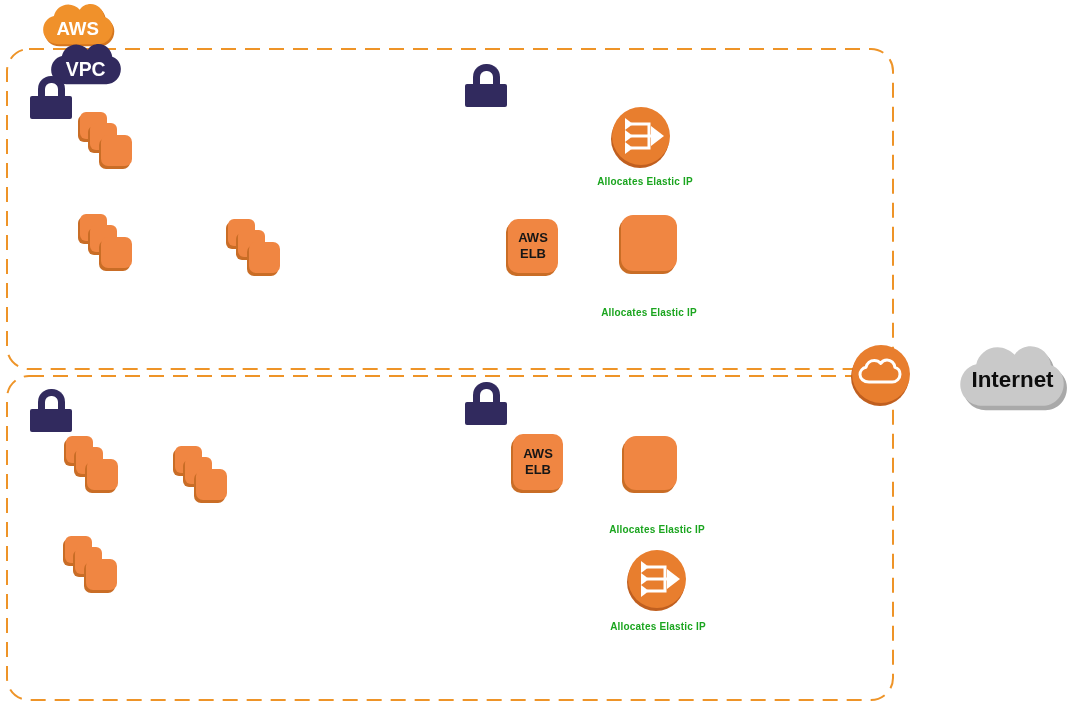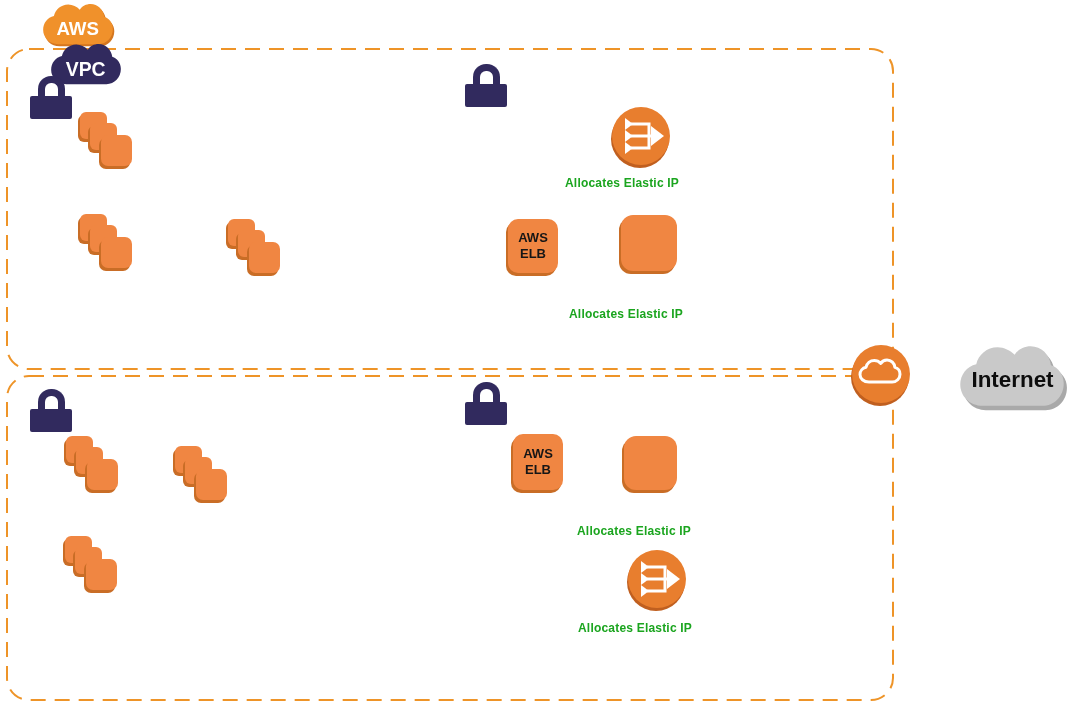--- a/index.html
+++ b/index.html
@@ -31,22 +31,22 @@
   .node-square{position:absolute;background:#F08642;box-shadow:-2px 3px 0 #C96D26;
     border-radius:10px;display:flex;flex-direction:column;align-items:center;justify-content:center;
     color:#161616;font-weight:bold;font-size:13px;line-height:16px;text-align:center;}
 
   
   .circle-node{position:absolute;width:58px;height:58px;border-radius:50%;
     background:#E87E2E;box-shadow:-1px 3px 0 #C05F1F;
     display:flex;align-items:center;justify-content:center;}
 
   
-  .eip-label{position:absolute;width:160px;text-align:left;color:#1BA51F;
-    font-weight:bold;font-size:12px;letter-spacing:.2px;}
+  .eip-label{position:absolute;width:160px;text-align:center;color:#1BA51F;
+    font-weight:bold;font-size:10px;letter-spacing:.2px;}
 
   .cloud-label{font-weight:bold;fill:#ffffff;}
 </style>
 </head>
 <body>
 
 <div class="canvas">
 
   <svg class="boxes-overlay" width="1068" height="721">
     <rect x="7" y="49" width="886" height="320" rx="22" fill="none" stroke="#EE9428" stroke-width="2" stroke-dasharray="15 9"></rect>

